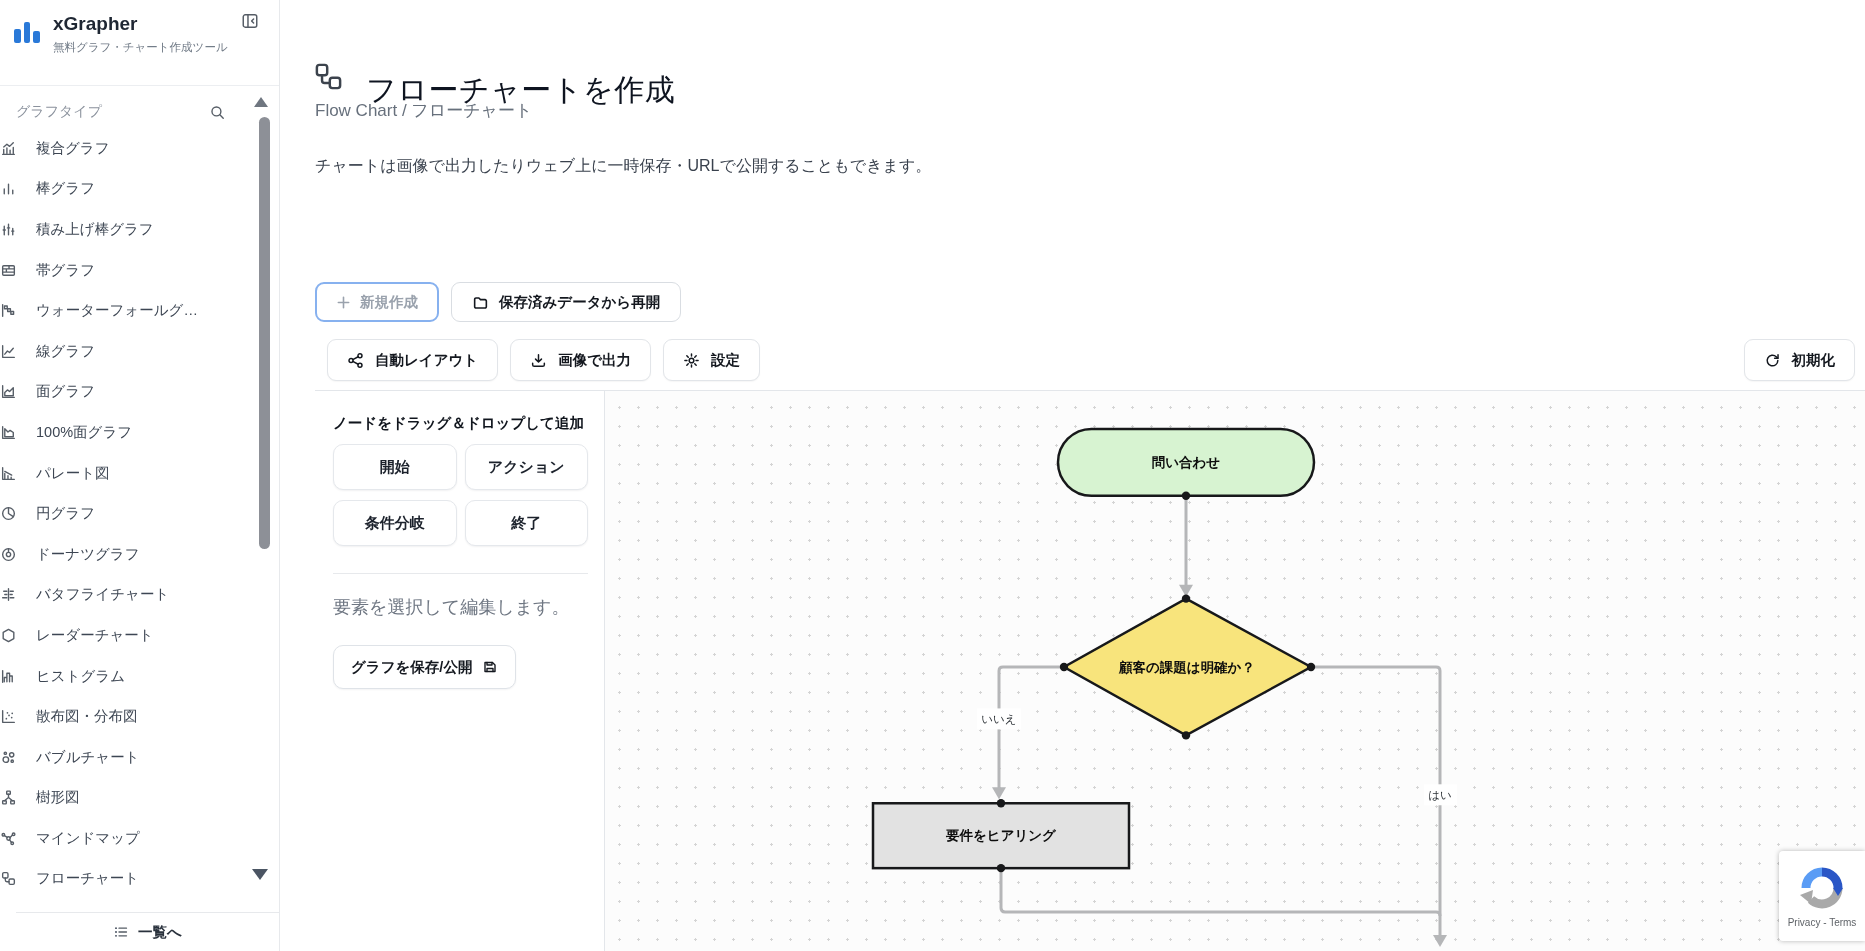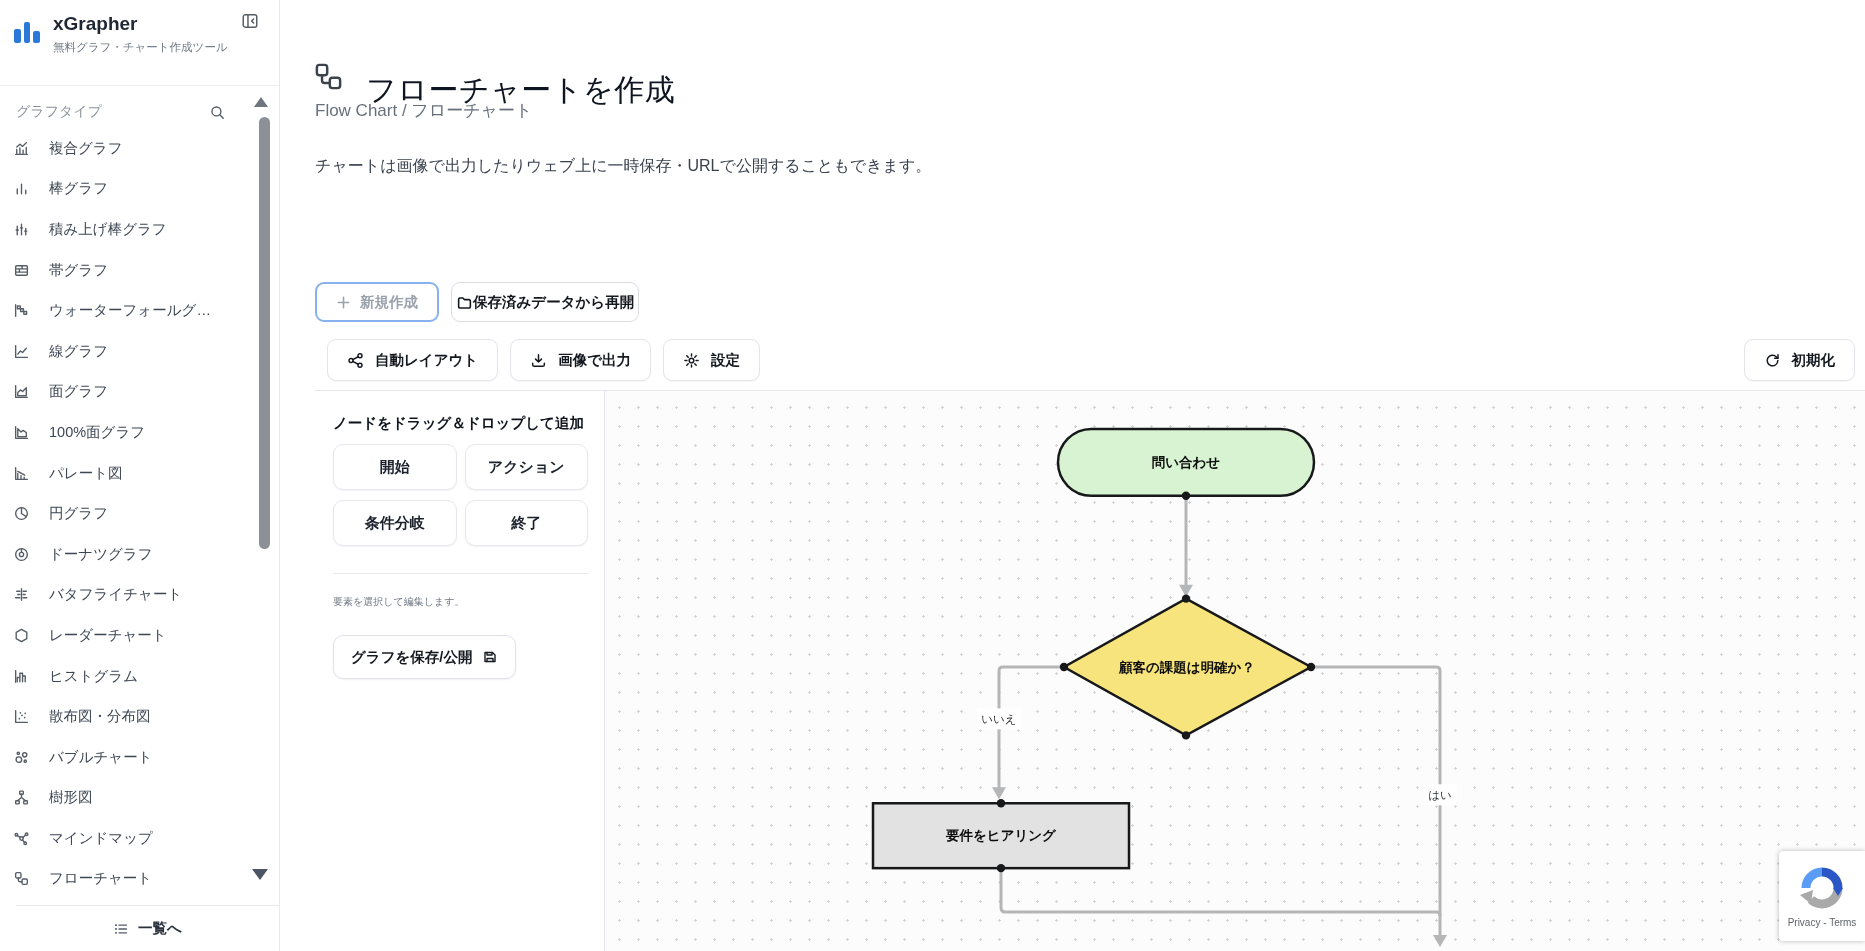--- a/index.html
+++ b/index.html
@@ -12,51 +12,51 @@
   .sidebar { position:absolute; left:0; top:0; bottom:0; width:280px; background:#fff; border-right:1px solid #e7e9ec; }
   .logo-row { position:absolute; top:13px; left:14px; display:flex; gap:12px; align-items:flex-start; }
   .logo-bars { width:27px; height:27px; display:flex; align-items:flex-end; gap:3px; margin-top:3px; }
   .logo-bars i { display:block; width:6.5px; background:#2a79d8; border-radius:2px; }
   .logo-bars i:nth-child(1){height:14px;} .logo-bars i:nth-child(2){height:21px;} .logo-bars i:nth-child(3){height:12px;}
   .logo-title { font-size:19px; font-weight:800; color:#1f2733; }
   .logo-sub { font-size:11.5px; color:#707a86; margin-top:5px; }
   .sb-divider { position:absolute; top:85px; left:0; right:0; border-top:1px solid #eceef1; }
   .sb-section { position:absolute; top:103px; left:16px; width:210px; display:flex; justify-content:space-between; align-items:center; color:#8b929d; font-size:14px; }
   .chart-list { position:absolute; top:128px; left:0; width:252px; bottom:46px; overflow:hidden; }
-  .sb-item { height:40.6px; display:flex; align-items:center; gap:19px; padding-left:13px; font-size:14.5px; color:#3d4653; cursor:pointer; }
+  .sb-item { height:40.6px; display:flex; align-items:center; gap:19px; font-size:14.5px; color:#3d4653; cursor:pointer; }
   .sb-item svg { flex:0 0 auto; }
   .sb-item span { white-space:nowrap; overflow:hidden; text-overflow:ellipsis; }
   .sb-scroll-up { position:absolute; top:97px; right:11px; width:0; height:0; border-left:7px solid transparent; border-right:7px solid transparent; border-bottom:10px solid #6f7680; }
   .sb-thumb { position:absolute; top:117px; right:9px; width:11px; height:432px; border-radius:6px; background:#8d9097; }
   .sb-scroll-down { position:absolute; top:869px; right:11px; width:0; height:0; border-left:8px solid transparent; border-right:8px solid transparent; border-top:11px solid #4b5563; }
-  .sb-footer { position:absolute; bottom:0; left:16px; right:0; height:46px; border-top:1px solid #e7e9ec; display:flex; align-items:center; justify-content:center; gap:9px; font-size:14.5px; font-weight:700; color:#2a323d; cursor:pointer; }
+  .sb-footer { position:absolute; bottom:0; left:16px; right:0; height:39px; border-top:1px solid #e7e9ec; display:flex; align-items:center; justify-content:center; gap:9px; font-size:14.5px; font-weight:700; color:#2a323d; cursor:pointer; }
   .sb-collapse { position:absolute; right:20px; top:12px; cursor:pointer; }
 
   
   .main { position:absolute; left:280px; top:0; right:0; bottom:0; background:#fff; }
   .title-row { position:absolute; left:33px; top:42px; display:flex; align-items:center; gap:22px; }
   .page-title { font-size:30px; font-weight:400; color:#0e1420; letter-spacing:.5px;margin-top:28px; }
   .breadcrumb { position:absolute; left:35px; top:99px; font-size:17px; color:#67707c; }
   .desc { position:absolute; left:35px; top:146px; font-size:16px; color:#39414d; line-height:40px; }
   .action-row { position:absolute; left:35px; top:282px; display:flex; gap:12px; }
   .btn { background:#fff; cursor:pointer; display:flex; align-items:center;text-align:right; }
   .btn-new { height:40px; padding:0 19px; border:2px solid #87b1ef; border-radius:9px; gap:9px; font-size:14.5px; font-weight:600; color:#9aa2ad; }
-  .btn-resume { height:40px; padding:0 4px; border:1px solid #d9dde2; border-radius:9px; font-size:14.5px; font-weight:700; color:#14181f; }
+  .btn-resume { height:40px; padding:0 20px; border:1px solid #d9dde2; border-radius:9px; gap:10px; font-size:14.5px; font-weight:700; color:#14181f; }
   .toolbar { position:absolute; left:47px; top:339px; right:10px; display:flex; gap:12px; }
   .tbtn { height:42px; padding:0 19px; border:1px solid #e2e5e9; border-radius:9px; background:#fff; display:flex; align-items:center; gap:11px; font-size:14.5px; font-weight:700; color:#14181f; box-shadow:0 1px 1.5px rgba(0,0,0,.04); cursor:pointer; }
   .tbtn-reset { margin-left:auto; }
 
   
   .editor { position:absolute; left:35px; right:0; top:390px; bottom:0; border-top:1px solid #e3e6ea; display:flex; }
   .tool-panel { width:290px; border-right:1px solid #e3e6ea; padding:23px 16px 0 18px; }
   .drag-hint { font-size:14.5px; font-weight:700; color:#10151d; }
   .node-grid { margin-top:11px; display:grid; grid-template-columns:1fr 1fr; gap:10px 8px; }
   .node-btn { height:46px; background:#fff; border:1px solid #e5e8ec; border-radius:10px; box-shadow:0 1px 2px rgba(16,24,40,.06); display:flex; align-items:center; justify-content:center; font-size:15px; font-weight:700; color:#1c222c; cursor:grab; }
   .panel-divider { margin-top:27px; border-top:1px solid #e7e9ec; }
-  .select-hint { margin-top:21px; font-size:10px; color:#6e7682; }
+  .select-hint { margin-top:21px; font-size:18px; color:#6e7682; }
   .save-btn { margin-top:26px; height:44px; padding:0 17px; background:#fff; border:1px solid #dfe3e8; border-radius:10px; box-shadow:0 1px 2px rgba(16,24,40,.05); display:inline-flex; align-items:center; gap:10px; font-size:14.5px; font-weight:700; color:#14181f; cursor:pointer; }
   .canvas { flex:1; position:relative; overflow:hidden; background-color:#fcfcfc; background-image:radial-gradient(#d4d4d4 1.2px, transparent 1.3px); background-size:19px 19px; background-position:5px 7px; }
   .flow-svg { position:absolute; inset:0; width:100%; height:100%; }
   .edge { stroke:#b5b6b8; stroke-width:3; fill:none; }
   .arrow { fill:#b5b6b8; }
   .cdot { fill:#17181a; }
   .node-shape { stroke:#17181a; stroke-width:2.5; }
   .node-label { font:700 13.5px "Liberation Sans","DejaVu Sans",sans-serif; fill:#0d0d0d; text-anchor:middle; }
   .edge-label-bg { fill:#ffffff; }
   .edge-label { font:400 11.5px "Liberation Sans","DejaVu Sans",sans-serif; fill:#2e3338; text-anchor:middle; }

